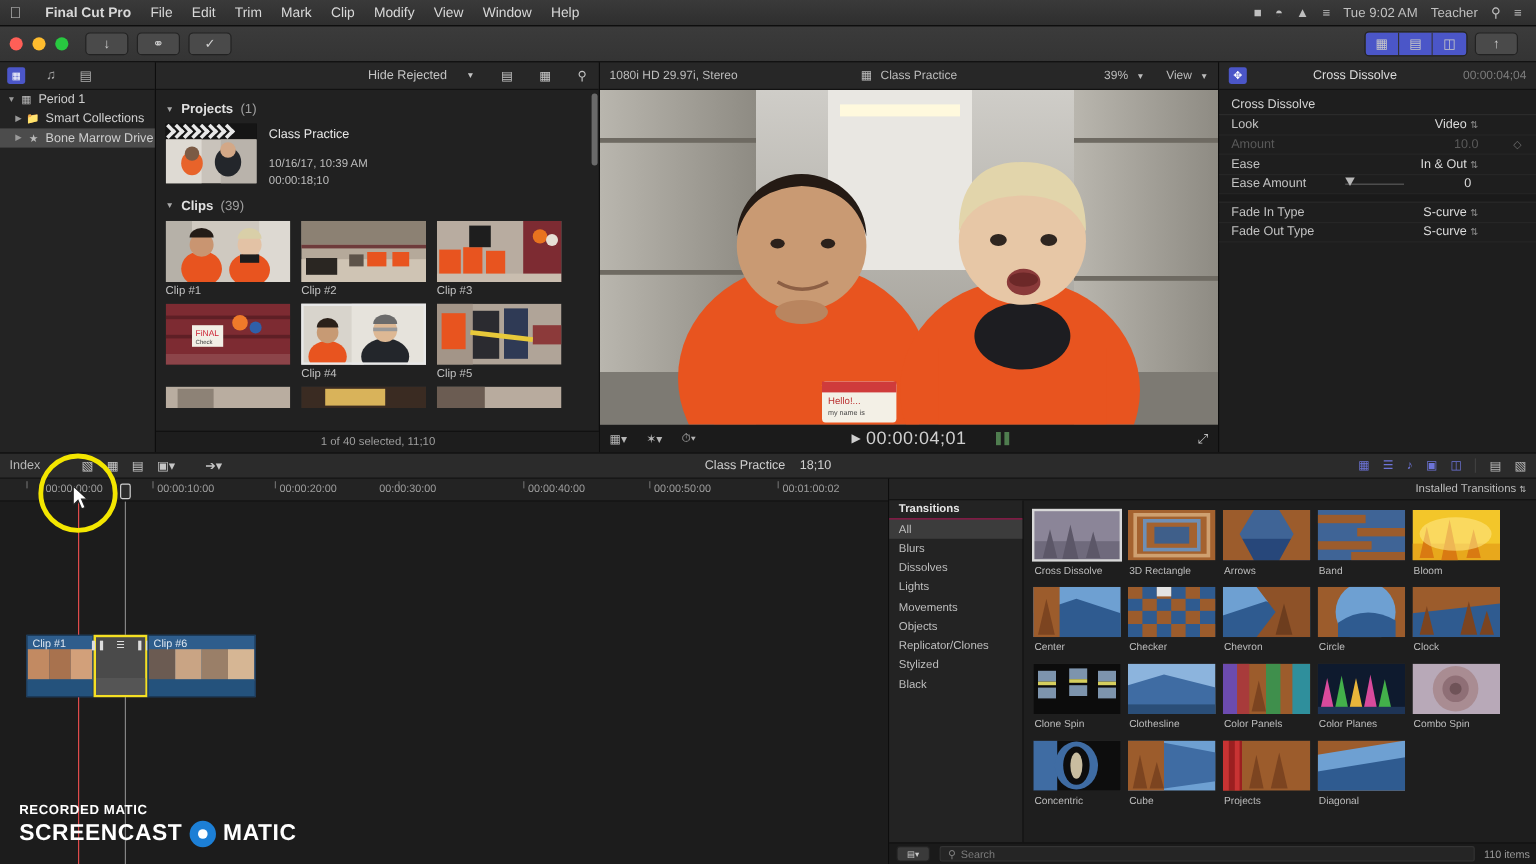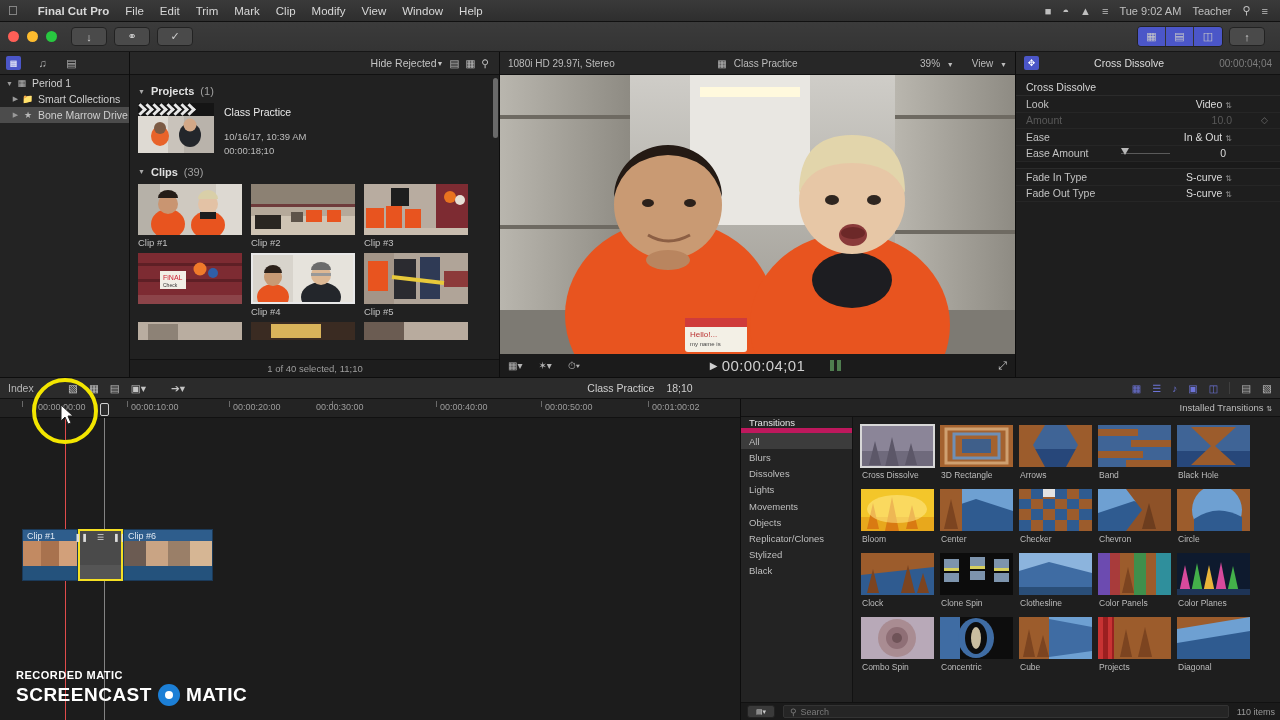--- a/index.html
+++ b/index.html
@@ -46,21 +46,21 @@
   .srow { display:flex; align-items:center; height:16px; padding-left:4px; font-size:10.5px; color:#cfcfcf; }
   .srow .tw { width:11px; text-align:center; font-size:7px; color:#9a9a9a; }
   .srow .ico { width:14px; text-align:center; font-size:9px; color:#b9b9b9; margin-right:3px; }
   .srow.sel { background:#4c4c4c; }
   .srow.ind { padding-left:10px; }
 
   
   #browser { position:absolute; left:130px; top:0; width:370px; height:325px; background:#212121;
     border-right:1px solid #0d0d0d; overflow:hidden; }
   #brtools { height:23px; background:#272727; border-bottom:1px solid #111; display:flex;
-    align-items:center; justify-content:flex-end; gap:6px; padding-right:10px; font-size:10.5px; color:#c4c4c4;}
+    align-items:center; justify-content:flex-end; gap:22px; padding-right:10px; font-size:10.5px; color:#c4c4c4;}
   #brbody { position:absolute; top:23px; left:0; right:0; bottom:18px; overflow:hidden; padding:6px 8px 0 8px; }
   .grouphdr { display:flex; align-items:center; gap:6px; font-size:11px; font-weight:bold; color:#e0e0e0; margin:4px 0 6px 0; }
   .grouphdr .tw { font-size:7px; color:#a8a8a8; }
   .grouphdr .cnt { font-weight:normal; color:#a0a0a0; }
   .projrow { display:flex; gap:10px; margin-bottom:8px; }
   .projthumb { width:76px; height:50px; background:#111; position:relative; overflow:hidden; }
   .chev { position:absolute; top:0; left:0; right:0; height:13px; background:#151515;
     display:flex; align-items:center; overflow:hidden; }
   .chev i { width:9px; height:9px; border-right:3px solid #e8e8e8; border-top:3px solid #e8e8e8;
     transform:rotate(45deg); margin-left:-2px; display:block; }
@@ -156,21 +156,21 @@
   #wm .dot i { width:8px; height:8px; border-radius:50%; background:#fff; display:block; }
 
   
   #tbrowser { position:absolute; left:740px; top:399px; width:540px; height:321px; background:#1e1e1e;
     border-left:1px solid #0d0d0d; }
   #tbhdr { height:18px; background:#232323; border-bottom:1px solid #111; display:flex;
     align-items:center; justify-content:flex-end; padding-right:8px; font-size:9.5px; color:#bdbdbd; }
   #tcats { position:absolute; left:0; top:18px; width:112px; bottom:18px; background:#232323;
     border-right:1px solid #121212; }
   .cat { height:16.2px; display:flex; align-items:center; padding-left:8px; font-size:9.5px; color:#bfbfbf; }
-  .cat.hdr { color:#e5e5e5; font-weight:normal; border-bottom:5px solid #be185d; }
+  .cat.hdr { color:#e5e5e5; font-weight:bold; border-bottom:1px solid #be185d; }
   .cat.sel { background:#3c3c3c; }
   #tgrid { position:absolute; left:112px; top:18px; right:0; bottom:18px; padding:8px 6px 0 8px;
     display:flex; flex-wrap:wrap; align-content:flex-start; gap:2px 6px; overflow:hidden; }
   .tcell { width:73px; }
   .tthumb { width:73px; height:42px; overflow:hidden; position:relative; background:#2a2a2a; }
   .tcell.sel .tthumb { outline:2px solid #d8d8d8; outline-offset:-1px; }
   .tlbl { font-size:8.5px; color:#bcbcbc; padding:3px 0 7px 1px; white-space:nowrap; overflow:hidden; }
   #tbfoot { position:absolute; left:0; bottom:0; width:540px; height:18px; background:#1a1a1a;
     border-top:1px solid #111; display:flex; align-items:center; padding:0 6px; gap:8px; }
   #tbfoot .vbtn { width:28px; height:13px; background:#3a3a3a; border:1px solid #222; border-radius:3px;
@@ -714,30 +714,20 @@
             <rect width="73" height="42" fill="#3f6496"></rect>
         <rect x="0" y="4" width="40" height="7" fill="#9c5c2c"></rect>
         <rect x="33" y="15" width="40" height="7" fill="#9c5c2c"></rect>
         <rect x="0" y="26" width="45" height="7" fill="#9c5c2c"></rect>
         <rect x="28" y="35" width="45" height="7" fill="#9c5c2c"></rect>
           </svg>
       </div>
       <div class="tlbl">Band</div>
     </div>
 
-    <div class="tcell">
-      <div class="tthumb">
-        <svg width="73" height="42" viewBox="0 0 73 42">
-            <rect width="73" height="42" fill="#3f6496"></rect>
-        <rect y="26" width="73" height="16" fill="#27477a"></rect>
-        <path d="M14 2 L59 2 L38 21 L59 40 L14 40 L34 21z" fill="#9c5c2c"></path>
-          </svg>
-      </div>
-      <div class="tlbl">Black Hole</div>
-    </div>
 
     <div class="tcell">
       <div class="tthumb">
         <svg width="73" height="42" viewBox="0 0 73 42">
             <rect width="73" height="42" fill="#f3c62a"></rect>
         <rect y="28" width="73" height="14" fill="#e8a81c"></rect>
         <path d="M6 40 L12 14 L18 40z M24 42 L31 8 L38 42z M45 40 L51 16 L57 40z" fill="#d97a12"></path>
         <ellipse cx="36" cy="20" rx="30" ry="14" fill="#ffe98a" opacity=".55"></ellipse>
           </svg>
       </div>

